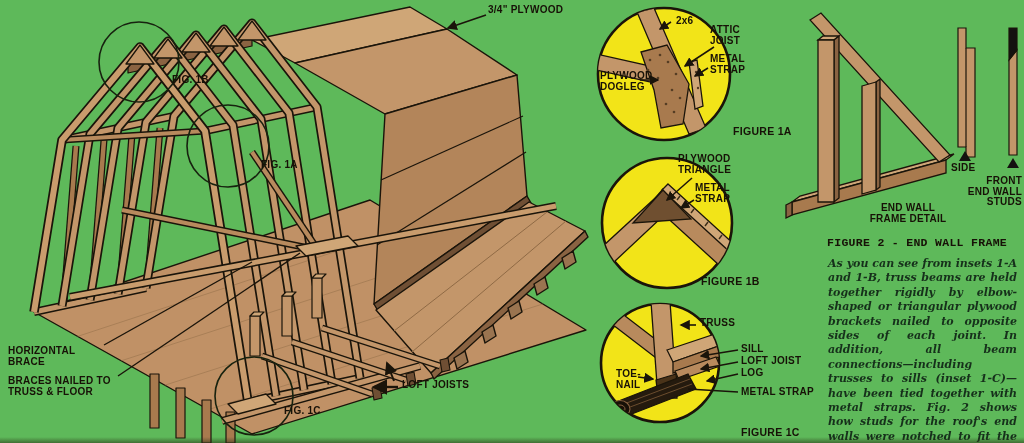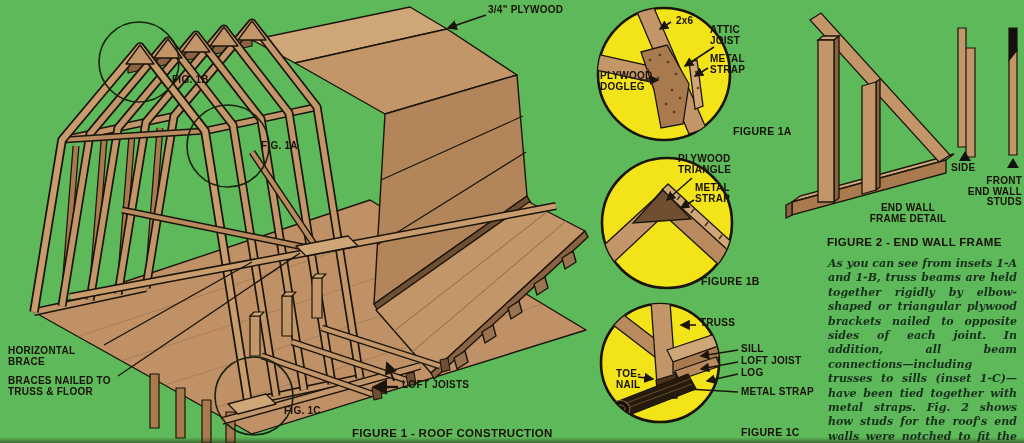--- a/index.html
+++ b/index.html
@@ -277,28 +277,27 @@
     <polygon points="1009,28 1017,28 1017,50 1009,60" fill="#141210"></polygon>
   </g>
   <g fill="#141210">
     <polygon points="959,161 965,151 971,161"></polygon>
     <polygon points="1007,168 1013,158 1019,168"></polygon>
   </g>
 </svg>
 
   <div class="lbl nw" style="left:488px;top:5px;">3/4" PLYWOOD</div>
   <div class="lbl nw" style="left:163px;top:75px;margin-left:9px;">FIG. 1B</div>
-  <div class="lbl nw" style="left:261px;top:141px;">FIG. 1A</div>
+  <div class="lbl nw" style="left:261px;top:160px;">FIG. 1A</div>
   <div class="lbl" style="left:8px;top:346px;">HORIZONTAL
 BRACE</div>
   <div class="lbl" style="left:8px;top:376px;">BRACES NAILED TO
 TRUSS &amp; FLOOR</div>
   <div class="lbl nw" style="left:402px;top:380px;">LOFT JOISTS</div>
   <div class="lbl nw" style="left:284px;top:406px;">FIG. 1C</div>
-  <div class="cap" style="left:352px;top:427px;">FIGURE 1 - ROOF CONSTRUCTION</div>
 
   <div class="lbl nw" style="left:676px;top:16px;">2x6</div>
   <div class="lbl" style="left:710px;top:25px;">ATTIC
 JOIST</div>
   <div class="lbl" style="left:710px;top:54px;">METAL
 STRAP</div>
   <div class="lbl" style="left:600px;top:71px;">PLYWOOD
 DOGLEG</div>
   <div class="capsm" style="left:702px;top:125px;padding-left:31px;">FIGURE 1A</div>
 
@@ -316,18 +315,18 @@
 NAIL</div>
   <div class="lbl nw" style="left:741px;top:387px;">METAL STRAP</div>
   <div class="capsm" style="left:741px;top:426px;">FIGURE 1C</div>
 
   <div class="lbl ctr" style="left:852px;top:203px;width:112px;">END WALL
 FRAME DETAIL</div>
   <div class="lbl nw" style="left:951px;top:163px;">SIDE</div>
   <div class="lbl rt" style="left:956px;top:176px;width:66px;">FRONT
 END WALL
 STUDS</div>
-  <div class="cap" style="left:827px;top:236px;">FIGURE 2 - END WALL FRAME</div>
+  <div class="cap" style="left:827px;top:236px;font-family:Liberation Mono, monospace;">FIGURE 2 - END WALL FRAME</div>
 
   <div id="bodytext">As you can see from insets 1-A and 1-B, truss beams are held together rigidly by elbow-shaped or triangular plywood brackets nailed to opposite sides of each joint. In addition, all beam connections—including trusses to sills (inset 1-C)—have been tied together with metal straps. Fig. 2 shows how studs for the roof's end walls were notched to fit the loft joists and the truss beams.</div>
 
   <div id="shadow"></div>
 </div>
 
 </body></html>

